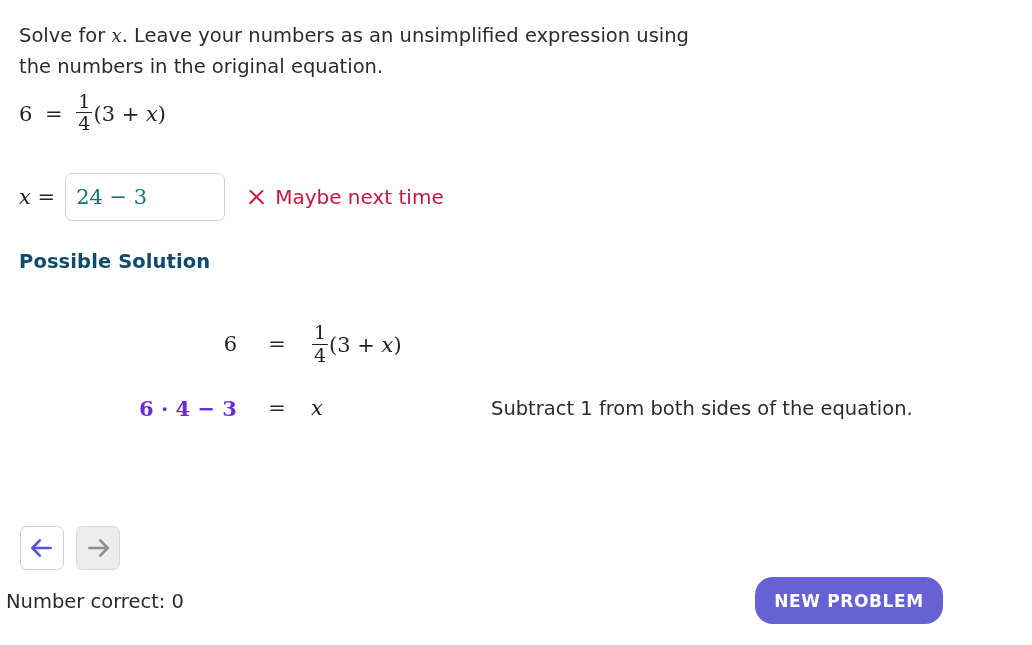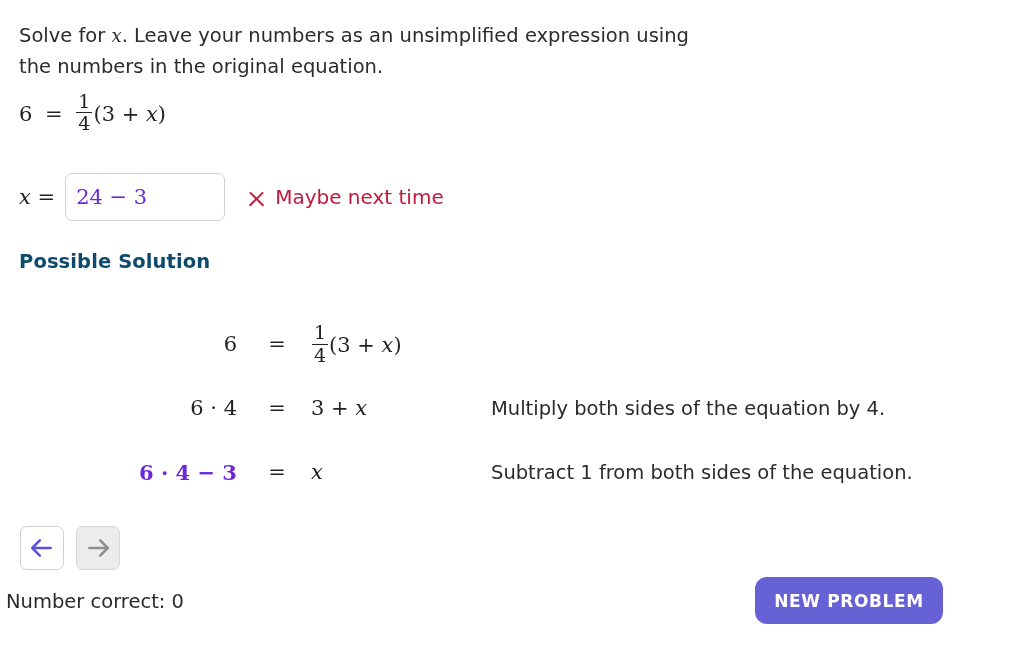--- a/index.html
+++ b/index.html
@@ -89,25 +89,25 @@
     height: 48px;
     box-sizing: border-box;
     border: 1.3px solid #d2d2d2;
     border-radius: 7px;
     background: #ffffff;
     display: flex;
     align-items: center;
     padding: 0 10px;
     font-family: "DejaVu Serif", serif;
     font-size: 21px;
-    color: #6d28d9;
+    color: #0f766e;
   }
   .feedback {
     display: flex;
-    align-items: flex-end;
+    align-items: center;
     margin-left: 22px;
     color: #c2183c;
     font-size: 20px;
     white-space: nowrap;
   }
   .feedback .xmark {
     display: inline-block;
     width: 19px;
     height: 19px;
     position: relative;
@@ -222,21 +222,21 @@
   .new-problem-btn {
     position: absolute;
     left: 755px;
     top: 577px;
     width: 188px;
     height: 47px;
     box-sizing: border-box;
     background: #6661d4;
     color: #ffffff;
     border: none;
-    border-radius: 12px;
+    border-radius: 18px;
     font-family: "DejaVu Sans", sans-serif;
     font-size: 17px;
     font-weight: bold;
     letter-spacing: 0.6px;
     cursor: pointer;
   }
 </style>
 </head>
 <body>
 
@@ -275,26 +275,20 @@
         <td class="col-lhs">6</td>
         <td class="col-eq">=</td>
         <td class="col-rhs">
           <span class="frac math">
             <span class="num">1</span>
             <span class="bar"></span>
             <span class="den">4</span>
           </span><span class="math">(3&nbsp;+&nbsp;<span class="mi">x</span>)</span>
         </td>
         <td class="col-note"></td>
-      </tr>
-      <tr>
-        <td class="col-lhs">6 · 4</td>
-        <td class="col-eq">=</td>
-        <td class="col-rhs"><span class="math">3&nbsp;+&nbsp;<span class="mi">x</span></span></td>
-        <td class="col-note">Multiply both sides of the equation by 4.</td>
       </tr>
       <tr>
         <td class="col-lhs step-highlight">6 · 4 − 3</td>
         <td class="col-eq">=</td>
         <td class="col-rhs"><span class="math mi">x</span></td>
         <td class="col-note">Subtract 1 from both sides of the equation.</td>
       </tr>
     </tbody>
   </table>
 

